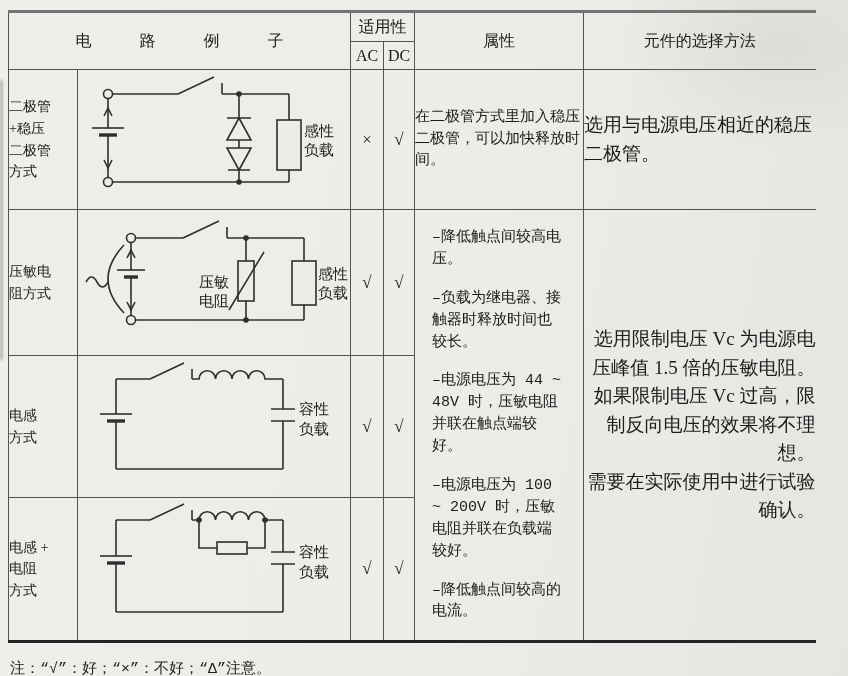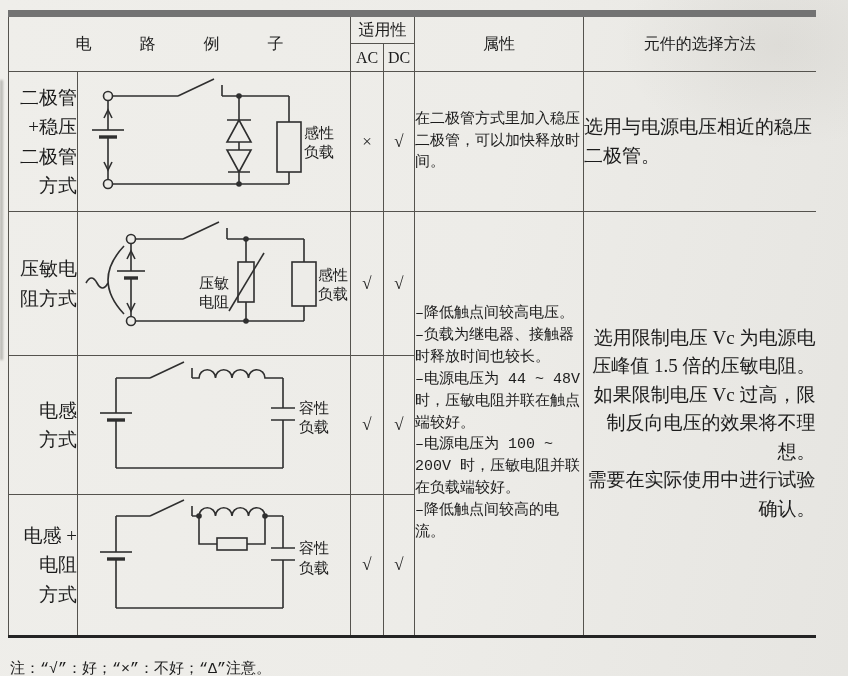--- a/index.html
+++ b/index.html
@@ -12,33 +12,33 @@
     font-family:"Liberation Serif","DejaVu Serif",serif;
     color:var(--text);
   }
   .smudge{position:absolute;right:0;top:0;width:230px;height:150px;pointer-events:none;
     background:radial-gradient(ellipse at 70% 30%,rgba(120,115,105,.10),rgba(0,0,0,0) 70%);}
   .edge-shadow{position:absolute;left:0;top:80px;width:3px;height:280px;
     background:rgba(40,38,34,.28);filter:blur(1px);}
   table.main{
     position:absolute;left:8px;top:10px;width:807px;
     border-collapse:collapse;table-layout:fixed;
-    border-top:7px solid #737373;border-bottom:3px solid #242424;
+    border-top:3px solid #737373;border-bottom:3px solid #242424;
     border-left:1px solid #8a8882;
   }
   .main th,.main td{border:1px solid var(--border);padding:0;font-weight:normal;vertical-align:middle;}
   .no-r{border-right:none !important;}
   .trh1{height:30px}.trh2{height:28px}.tr1{height:140px}.tr2{height:144px}.tr3{height:139px}.tr4{height:142px}
   .hdr{text-align:center;font-size:16px;}
   .ckt-hdr span{letter-spacing:48px;margin-right:-48px;}
-  .row-label{text-align:right;white-space:pre-line;font-size:19px;line-height:1.55;}
+  .row-label{text-align:left;white-space:pre-line;font-size:14px;line-height:1.55;}
   .mark{text-align:center;font-size:17px;}
   .attr-cell{font-size:15px;line-height:1.46;padding:4px 8px 4px 10px;font-family:Liberation Mono, monospace;}
   .sel-cell{font-size:19px;line-height:1.5;padding:4px 10px 4px 12px;}
-  .bullet{margin:0;}
+  .bullet{margin:17px;}
   .para{margin:0;text-align:right;}
   .ckt-cell{padding:0;}
   .ckt{position:relative;margin:0 auto;width:273px;text-align:center;}
   .ckt svg{display:block;}
   .clabel{position:absolute;white-space:pre-line;font-size:15px;line-height:1.3;}
   .w{stroke:var(--line);stroke-width:1.6;fill:none;}
   .thick{stroke:var(--line);stroke-width:3.4;fill:none;}
   .dot{fill:var(--line);stroke:none;}
   .term{fill:var(--bg);stroke:var(--line);stroke-width:1.6;}
   .box{fill:var(--bg);stroke:var(--line);stroke-width:1.6;}

